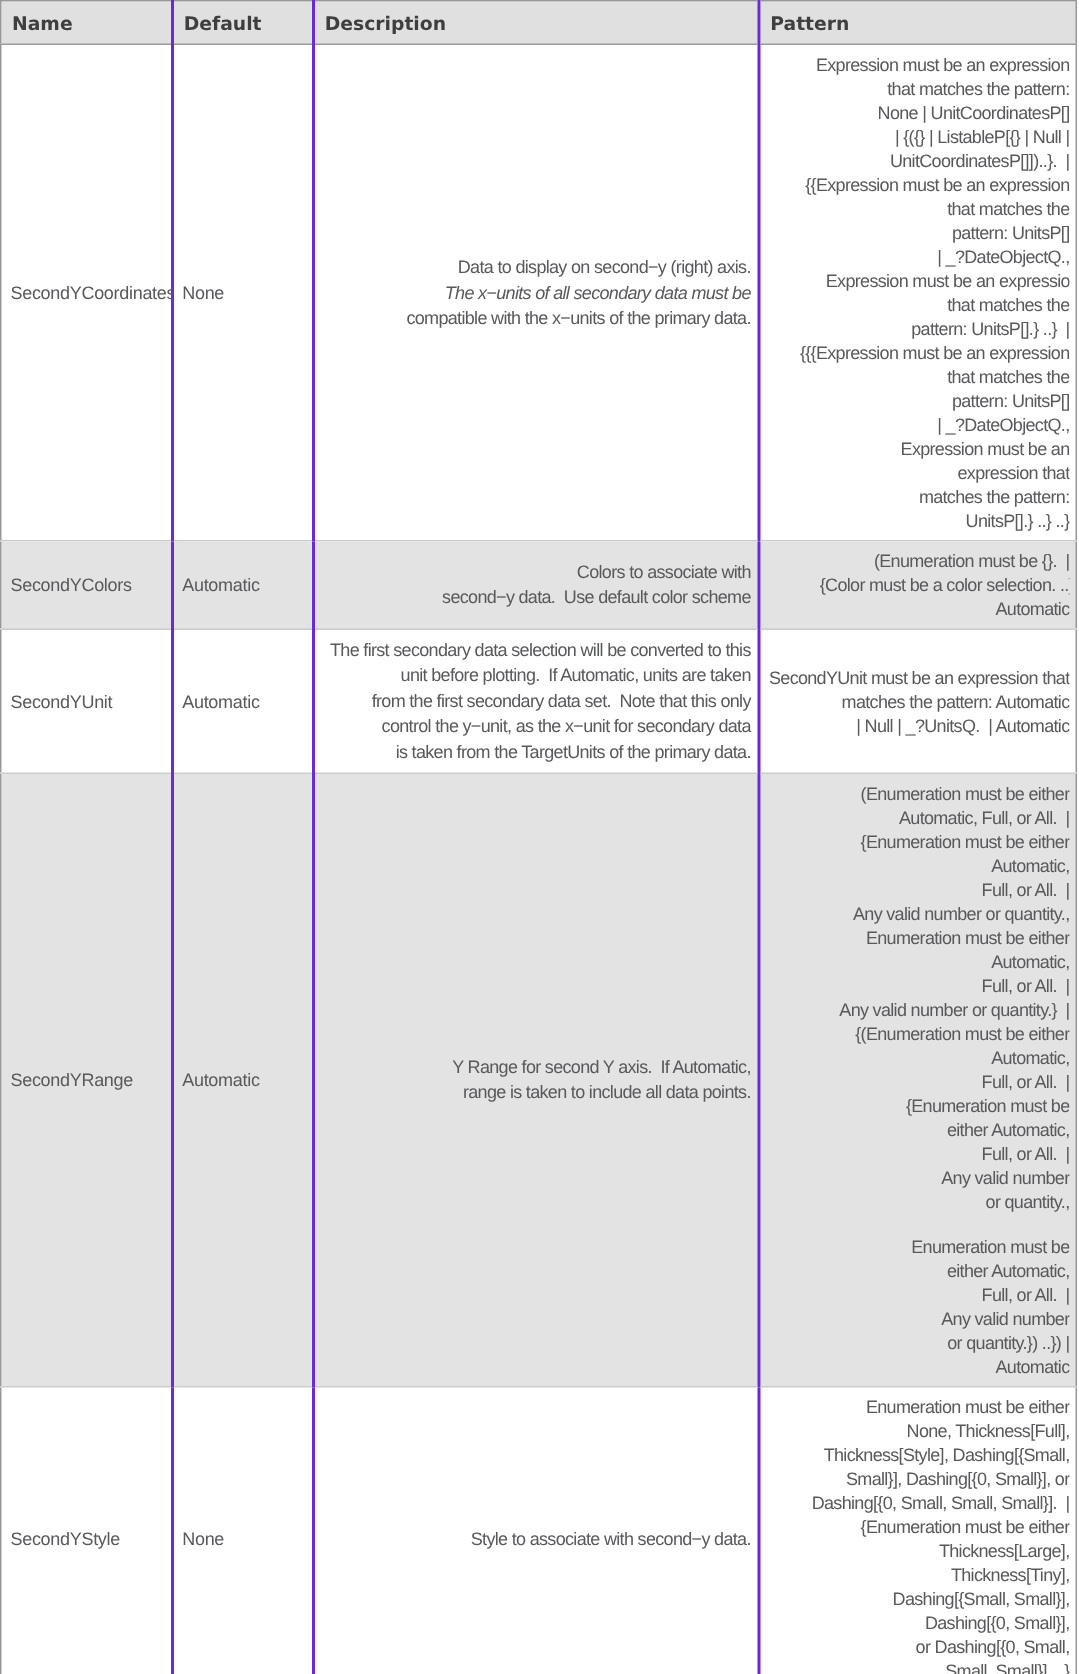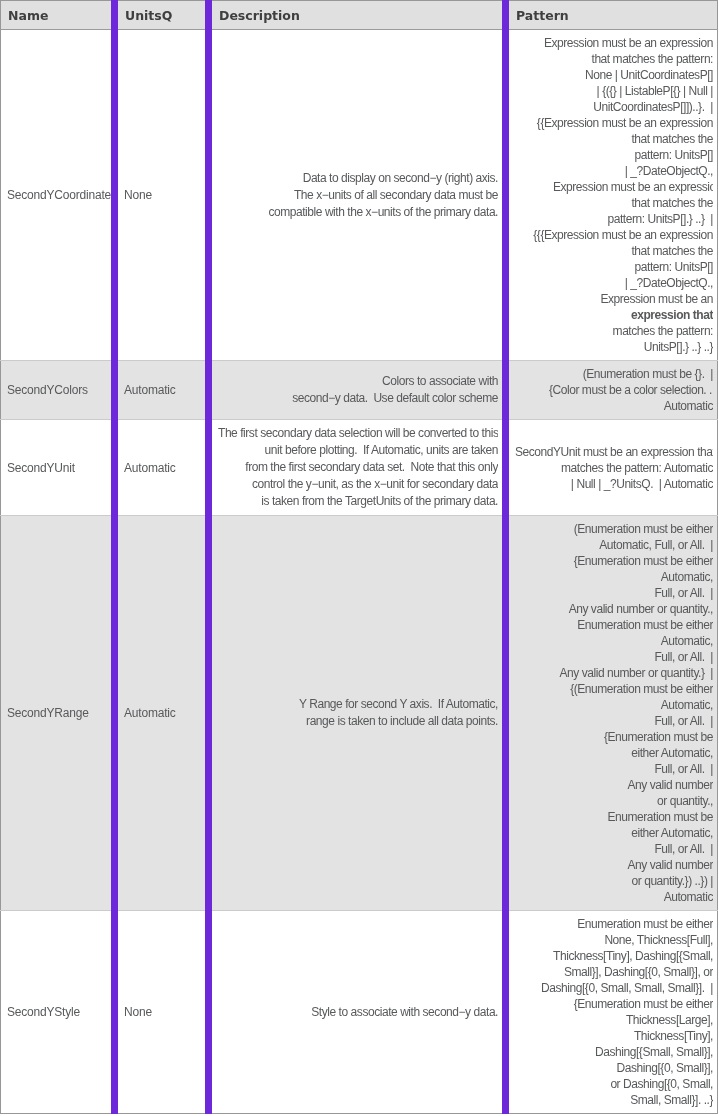--- a/index.html
+++ b/index.html
@@ -12,21 +12,21 @@
     color: #58595b;
   }
   .doc-table {
     border-collapse: collapse;
     table-layout: fixed;
     width: 717px;
     margin: 0;
     border: 1px solid #979797;
   }
   .doc-table th, .doc-table td {
-    border-right: 7px solid #6d28d9;
+    border-right: 2px solid #6d28d9;
     box-sizing: border-box;
     overflow: hidden;
   }
   .doc-table th:last-child, .doc-table td:last-child { border-right: none; }
   thead th {
     background: #e0e0e0;
     border-bottom: 1px solid #9b9b9b;
     font-family: "DejaVu Sans", sans-serif;
     font-weight: bold;
     font-size: 12.5px;
@@ -58,37 +58,37 @@
 <table class="doc-table">
   <colgroup>
     <col style="width:114px">
     <col style="width:94px">
     <col style="width:297px">
     <col style="width:212px">
   </colgroup>
   <thead>
     <tr>
       <th>Name</th>
-      <th>UnitsQ</th>
+      <th>Default</th>
       <th>Description</th>
       <th>Pattern</th>
     </tr>
   </thead>
   <tbody>
       <tr>
     <td class="cell-name">
       <span>SecondYCoordinates</span>
     </td>
     <td class="cell-default">
       <span>None</span>
     </td>
     <td class="cell-desc">
       <div class="lines">
             <div class="line" style="padding-left: 0px;">Data to display on second−y (right) axis.</div>
-            <div class="line" style="padding-left: 20px;">The x−units of all secondary data must be</div>
+            <div class="line" style="padding-left: 20px; font-style: italic;">The x−units of all secondary data must be</div>
             <div class="line" style="padding-left: 20px;">compatible with the x−units of the primary data.</div>
           </div>
     </td>
     <td class="cell-pattern">
       <div class="lines">
             <div class="line" style="padding-left: 0px;">Expression must be an expression</div>
             <div class="line" style="padding-left: 32px;">that matches the pattern:</div>
             <div class="line" style="padding-left: 32px;">None | UnitCoordinatesP[]</div>
             <div class="line" style="padding-left: 32px;">| {({} | ListableP[{} | Null |</div>
             <div class="line" style="padding-left: 32px;">UnitCoordinatesP[]])..}.  |</div>
@@ -97,21 +97,21 @@
             <div class="line" style="padding-left: 54px;">pattern: UnitsP[]</div>
             <div class="line" style="padding-left: 54px;">| _?DateObjectQ.,</div>
             <div class="line" style="padding-left: 38px;">Expression must be an expression</div>
             <div class="line" style="padding-left: 54px;">that matches the</div>
             <div class="line" style="padding-left: 54px;">pattern: UnitsP[].} ..}  |</div>
             <div class="line" style="padding-left: 8px;">{{{Expression must be an expression</div>
             <div class="line" style="padding-left: 72px;">that matches the</div>
             <div class="line" style="padding-left: 72px;">pattern: UnitsP[]</div>
             <div class="line" style="padding-left: 72px;">| _?DateObjectQ.,</div>
             <div class="line" style="padding-left: 56px;">Expression must be an</div>
-            <div class="line" style="padding-left: 72px; font-weight: bold;">expression that</div>
+            <div class="line" style="padding-left: 72px;">expression that</div>
             <div class="line" style="padding-left: 72px;">matches the pattern:</div>
             <div class="line" style="padding-left: 72px;">UnitsP[].} ..} ..}</div>
           </div>
     </td>
   </tr>
       <tr class="shaded">
     <td class="cell-name">
       <span>SecondYColors</span>
     </td>
     <td class="cell-default">
@@ -181,21 +181,21 @@
             <div class="line" style="padding-left: 60px;">Full, or All.  |</div>
             <div class="line" style="padding-left: 44px;">Any valid number or quantity.}  |</div>
             <div class="line" style="padding-left: 32px;">{(Enumeration must be either</div>
             <div class="line" style="padding-left: 86px;">Automatic,</div>
             <div class="line" style="padding-left: 82px;">Full, or All.  |</div>
             <div class="line" style="padding-left: 66px;">{Enumeration must be</div>
             <div class="line" style="padding-left: 94px;">either Automatic,</div>
             <div class="line" style="padding-left: 82px;">Full, or All.  |</div>
             <div class="line" style="padding-left: 74px;">Any valid number</div>
             <div class="line" style="padding-left: 92px;">or quantity.,</div>
-            <div class="line" style="padding-left: 66px;">Enumeration must be</div>
+            <div class="line" style="padding-left: 66px; margin-top: 14px;">Enumeration must be</div>
             <div class="line" style="padding-left: 94px;">either Automatic,</div>
             <div class="line" style="padding-left: 82px;">Full, or All.  |</div>
             <div class="line" style="padding-left: 74px;">Any valid number</div>
             <div class="line" style="padding-left: 92px;">or quantity.}) ..}) |</div>
             <div class="line" style="padding-left: 6px;">Automatic</div>
           </div>
     </td>
   </tr>
       <tr>
     <td class="cell-name">
@@ -206,21 +206,21 @@
     </td>
     <td class="cell-desc">
       <div class="lines">
             <div class="line" style="padding-left: 0px;">Style to associate with second−y data.</div>
           </div>
     </td>
     <td class="cell-pattern">
       <div class="lines">
             <div class="line" style="padding-left: 0px;">Enumeration must be either</div>
             <div class="line" style="padding-left: 28px;">None, Thickness[Full],</div>
-            <div class="line" style="padding-left: 28px;">Thickness[Tiny], Dashing[{Small,</div>
+            <div class="line" style="padding-left: 28px;">Thickness[Style], Dashing[{Small,</div>
             <div class="line" style="padding-left: 28px;">Small}], Dashing[{0, Small}], or</div>
             <div class="line" style="padding-left: 26px;">Dashing[{0, Small, Small, Small}].  |</div>
             <div class="line" style="padding-left: 12px;">{Enumeration must be either</div>
             <div class="line" style="padding-left: 52px;">Thickness[Large],</div>
             <div class="line" style="padding-left: 52px;">Thickness[Tiny],</div>
             <div class="line" style="padding-left: 52px;">Dashing[{Small, Small}],</div>
             <div class="line" style="padding-left: 52px;">Dashing[{0, Small}],</div>
             <div class="line" style="padding-left: 52px;">or Dashing[{0, Small,</div>
             <div class="line" style="padding-left: 52px;">Small, Small}]. ..}</div>
           </div>

